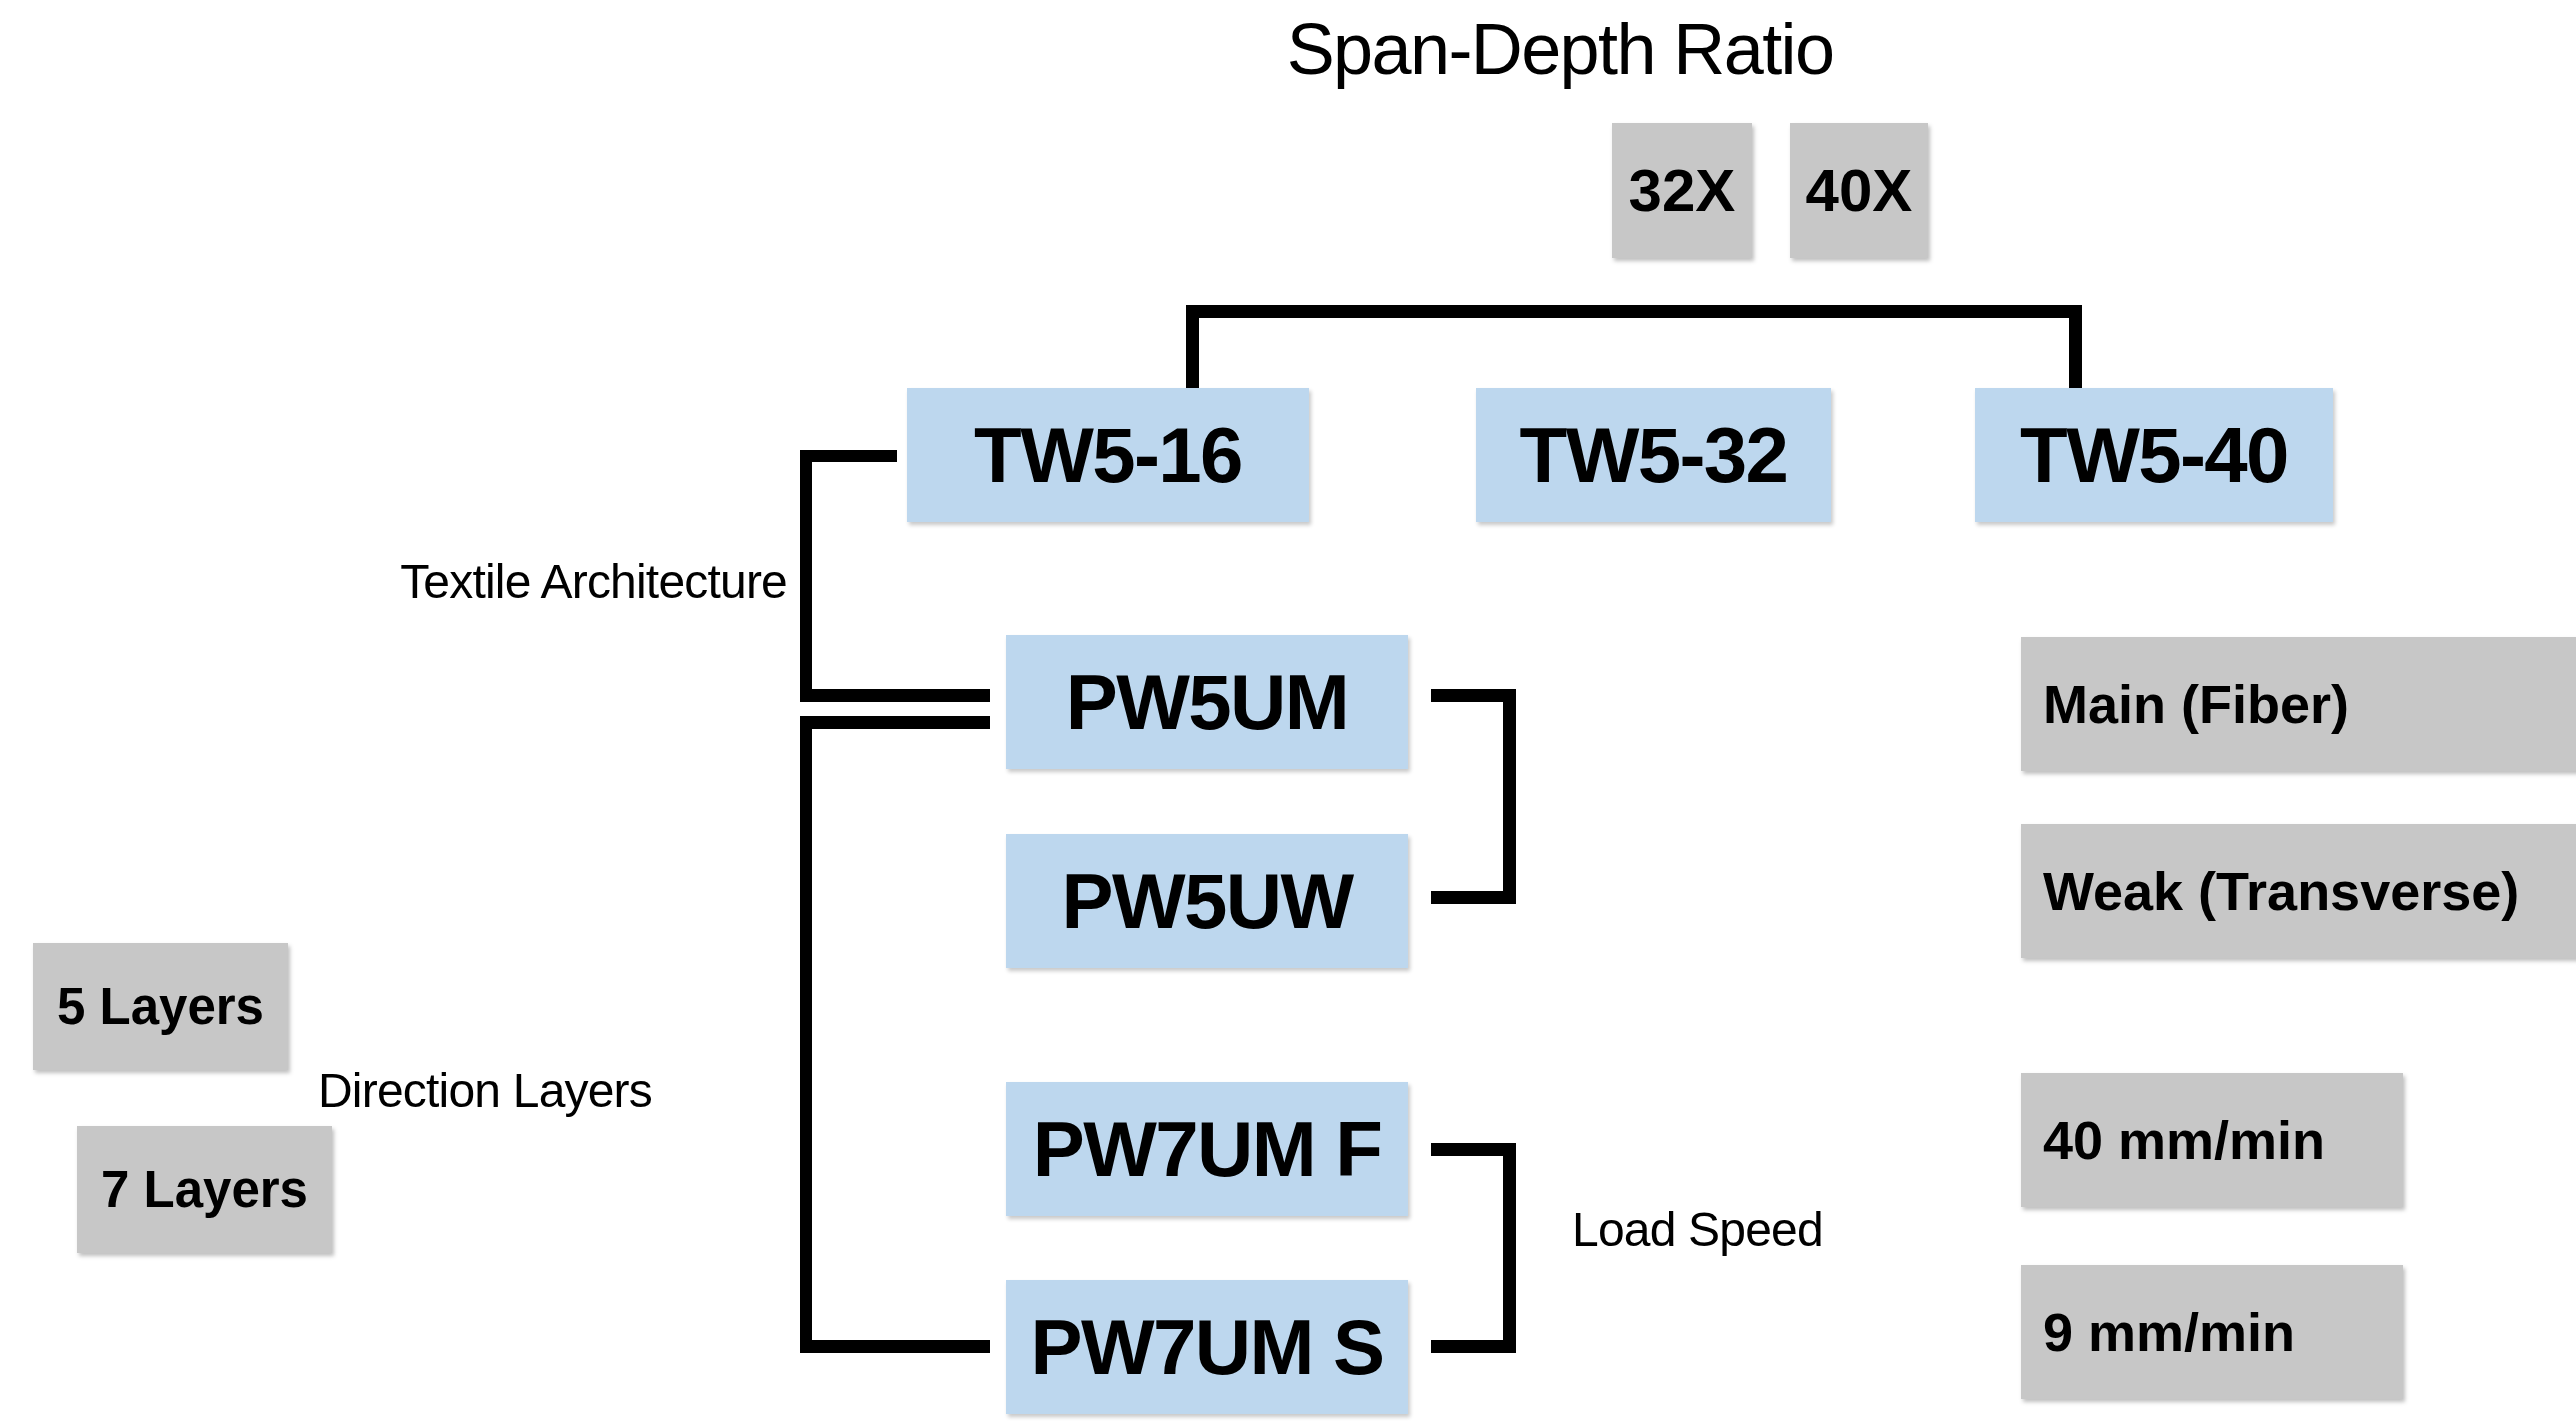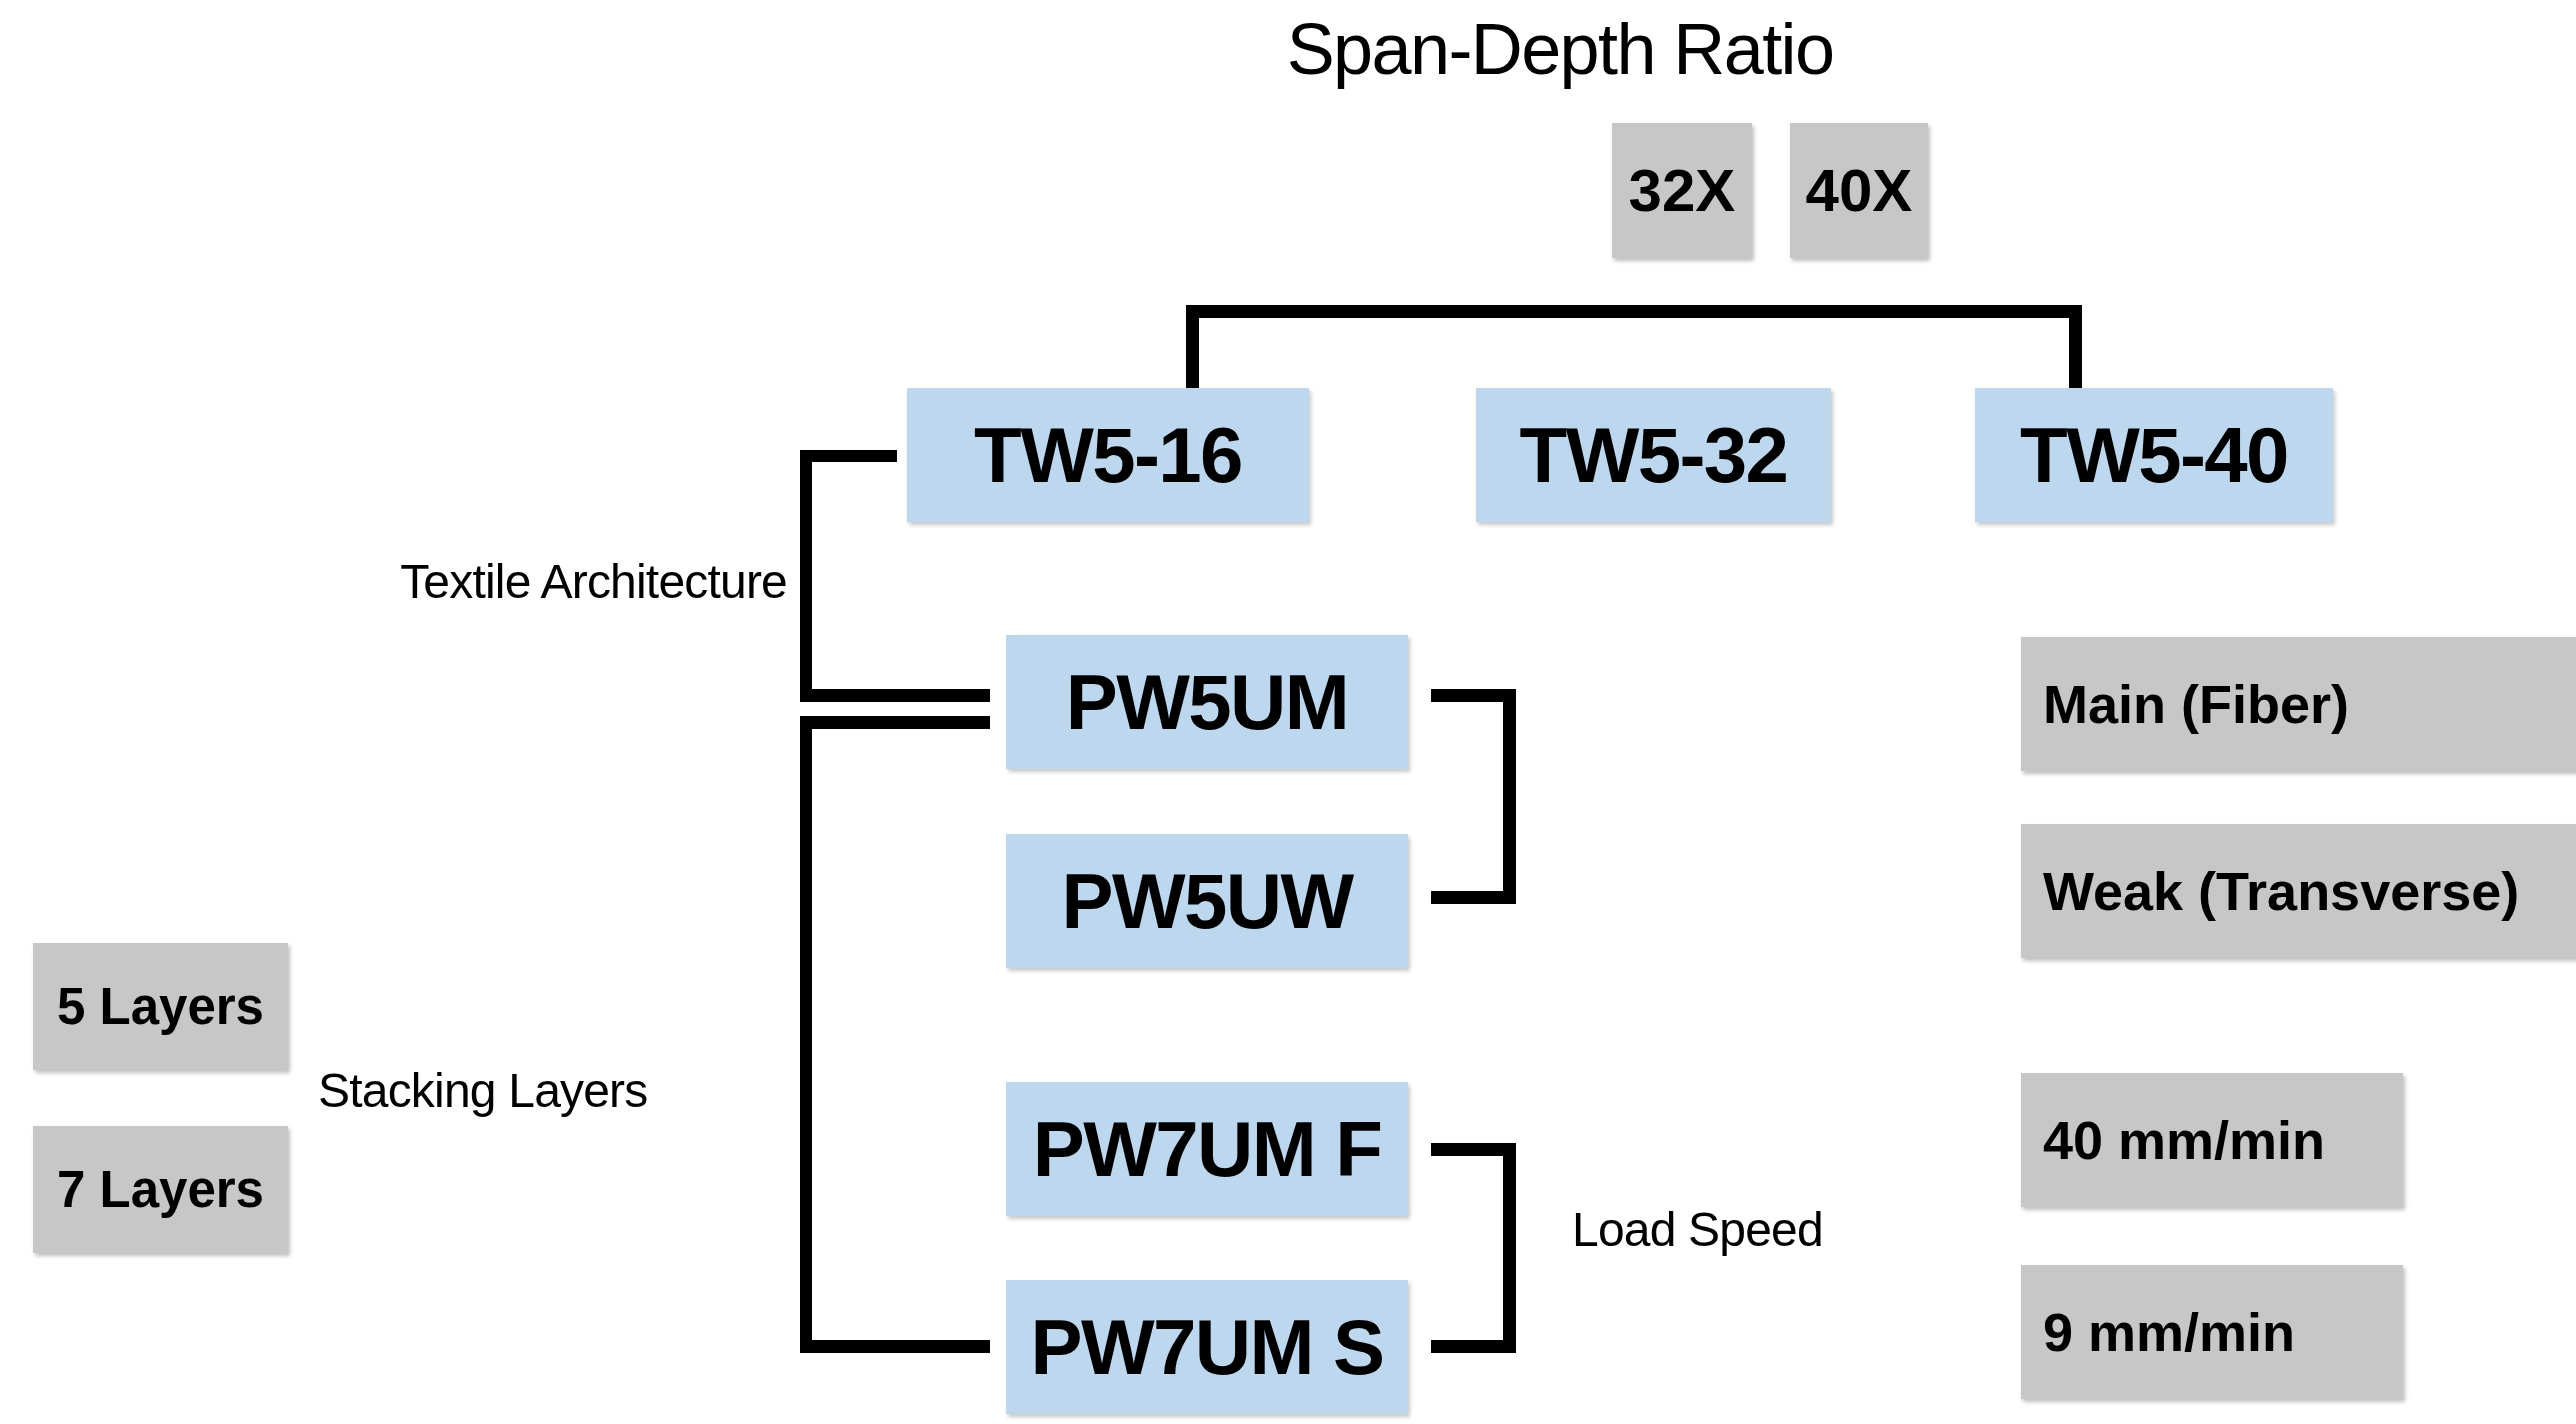--- a/index.html
+++ b/index.html
@@ -106,23 +106,23 @@
 
   <div class="line" style="left:1431px;top:689px;width:85px;height:12.7px;"></div>
   <div class="line" style="left:1503px;top:689px;width:12.7px;height:215px;"></div>
   <div class="line" style="left:1431px;top:891px;width:85px;height:12.7px;"></div>
 
 
   <div class="opt-box opt-wide" style="left:2021px;top:637px;width:535px;">Main (Fiber)</div>
   <div class="opt-box opt-wide" style="left:2021px;top:824px;width:535px;">Weak (Transverse)</div>
 
   <div class="opt-box opt-layers" style="top:943px;">5 Layers</div>
-  <div class="opt-box opt-layers" style="top:1126px;">7 Layers</div>
+  <div class="opt-box opt-layers" style="top:1126px;margin-left:44px;">7 Layers</div>
 
-  <div class="cat-label" style="left:318px;top:1047px;">Stacking Layers</div>
+  <div class="cat-label" style="left:318px;top:1047px;">Direction Layers</div>
 
   <div class="spec-box" style="left:1006px;top:1082px;width:402px;">PW7UM F</div>
   <div class="spec-box" style="left:1006px;top:1280px;width:402px;">PW7UM S</div>
 
   <div class="line" style="left:1431px;top:1143px;width:85px;height:12.7px;"></div>
   <div class="line" style="left:1503px;top:1143px;width:12.7px;height:210px;"></div>
   <div class="line" style="left:1431px;top:1340px;width:85px;height:12.7px;"></div>
 
   <div class="cat-label" style="left:1572px;top:1186px;">Load Speed</div>
 

